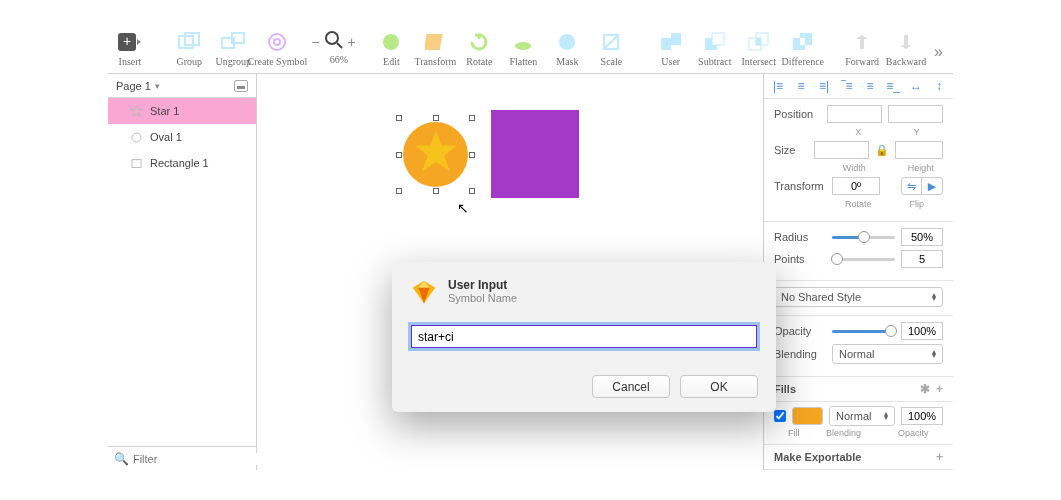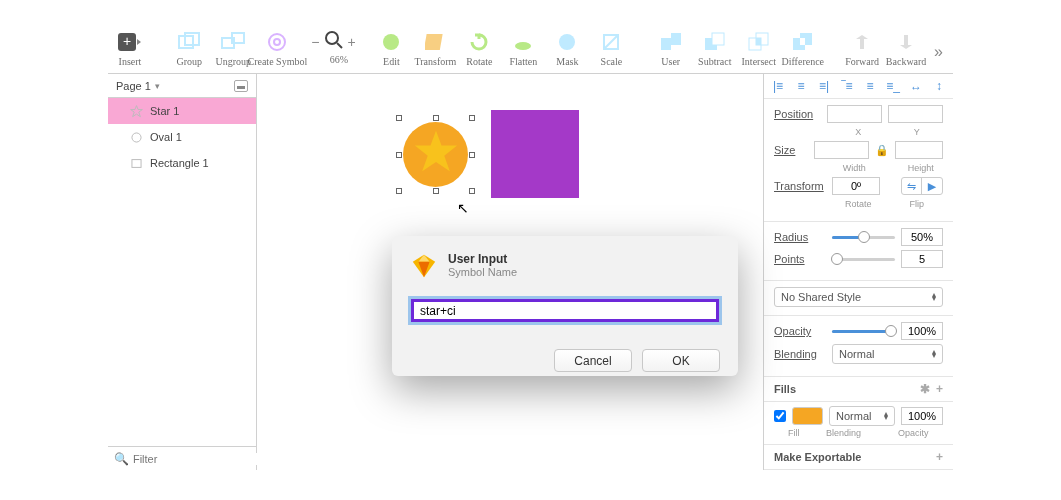--- a/index.html
+++ b/index.html
@@ -42,36 +42,36 @@
 .star { position:absolute; left:156px; top:55px; width:46px; height:46px; }
 .sel-handles { position:absolute; left:142px; top:44px; width:73px; height:73px; }
 .sel-handles .h { position:absolute; width:6px; height:6px; background:#fff; border:1px solid #666; }
 .sel-handles .tl{top:-3px;left:-3px}.sel-handles .tm{top:-3px;left:calc(50% - 3px)}.sel-handles .tr{top:-3px;right:-3px}
 .sel-handles .ml{top:calc(50% - 3px);left:-3px}.sel-handles .mr{top:calc(50% - 3px);right:-3px}
 .sel-handles .bl{bottom:-3px;left:-3px}.sel-handles .bm{bottom:-3px;left:calc(50% - 3px)}.sel-handles .br{bottom:-3px;right:-3px}
 .rect { position:absolute; left:234px; top:36px; width:88px; height:88px; background:#a439c8; }
 .cursor { position:absolute; left:200px; top:126px; font-size:14px; color:#000; }
 
 
-.dialog { position:absolute; left:135px; top:162px; width:346px; background:#f2f2f2; border-radius:6px; box-shadow:0 14px 40px rgba(0,0,0,0.35); padding:16px 18px 4px; }
+.dialog { position:absolute; left:135px; top:188px; width:384px; background:#f2f2f2; border-radius:6px; box-shadow:0 14px 40px rgba(0,0,0,0.35); padding:16px 18px 14px; }
 .dlg-hdr { display:flex; gap:10px; align-items:flex-start; margin-bottom:18px; }
 .dlg-ic { width:28px; height:28px; }
 .dlg-ttl { font-size:12px; font-weight:600; color:#333; }
 .dlg-sub { font-size:11px; color:#888; }
-.dlg-input { width:100%; height:25px; border:4px solid #6d28d9; background:#fff; font-size:12px; padding:0 6px; outline:3px solid #9cc5ec; outline-offset:-1px; }
+.dlg-input { width:100%; height:25px; border:2px solid #6d28d9; background:#fff; font-size:12px; padding:0 6px; outline:3px solid #9cc5ec; outline-offset:-1px; }
 .dlg-btns { display:flex; justify-content:flex-end; gap:10px; margin-top:26px; }
 .dlg-btn { width:78px; height:23px; border:1px solid #c8c8c8; border-radius:4px; background:linear-gradient(#fff,#f3f3f3); font-size:12px; color:#333; cursor:pointer; }
 
 
 .rightp { width:190px; border-left:1px solid #d0d0d0; background:#fff; font-size:11px; color:#555; display:flex; flex-direction:column; }
 .alignbar { display:flex; gap:2px; padding:4px 6px; border-bottom:1px solid #e5e5e5; justify-content:space-between; }
 .alignbar span { width:16px;height:16px;cursor:pointer; display:flex;align-items:center;justify-content:center;color:#4a90d9;font-size:12px; }
 .section { padding:6px 10px 8px; border-bottom:1px solid #e5e5e5; }
 .row { display:flex; align-items:center; gap:6px; margin-bottom:4px; }
-.row .lbl { width:52px;text-decoration:underline; }
+.row .lbl { width:52px; }
 .numbox { width:55px; height:18px; border:1px solid #ccc; background:#fff; font-size:11px; text-align:center; }
 .sublbl { font-size:9px; color:#999; text-align:center; flex:1; }
 .lock { font-size:11px; color:#888; }
 .flip { display:flex; border:1px solid #ccc; border-radius:3px; overflow:hidden; }
 .flip span { width:20px;height:16px;display:flex;align-items:center;justify-content:center;color:#4a90d9;cursor:pointer; }
 .flip span:first-child{border-right:1px solid #ccc;}
 .slider { flex:1; height:12px; position:relative; }
 .slider .track{position:absolute;top:5px;left:0;right:0;height:3px;border-radius:2px;}
 .slider .fill{position:absolute;top:5px;left:0;height:3px;background:#4a90d9;border-radius:2px;}
 .slider .thumb{position:absolute;top:0;width:12px;height:12px;border-radius:50%;background:#fff;border:1px solid #999;}

